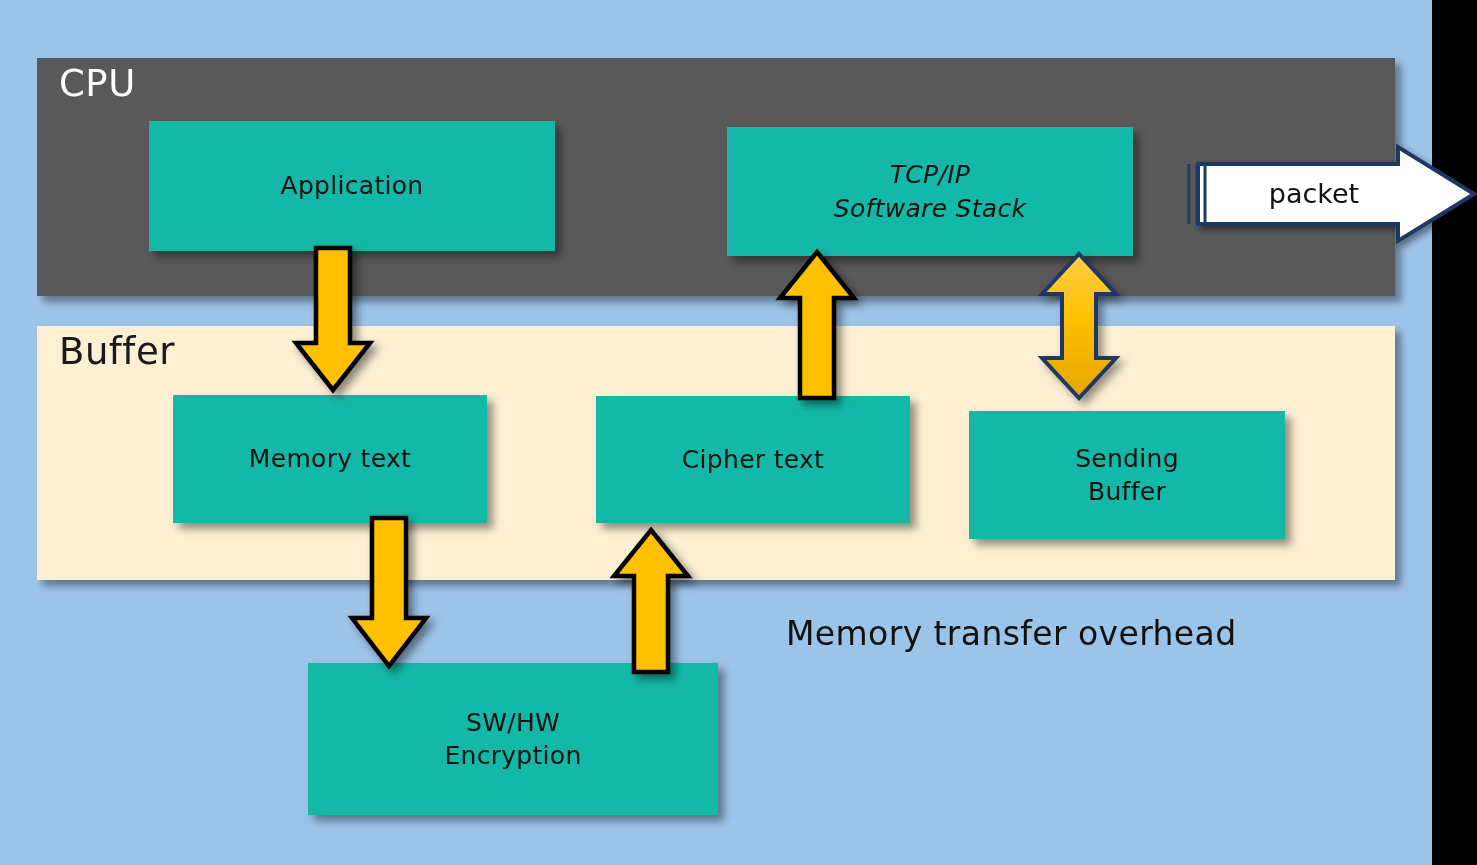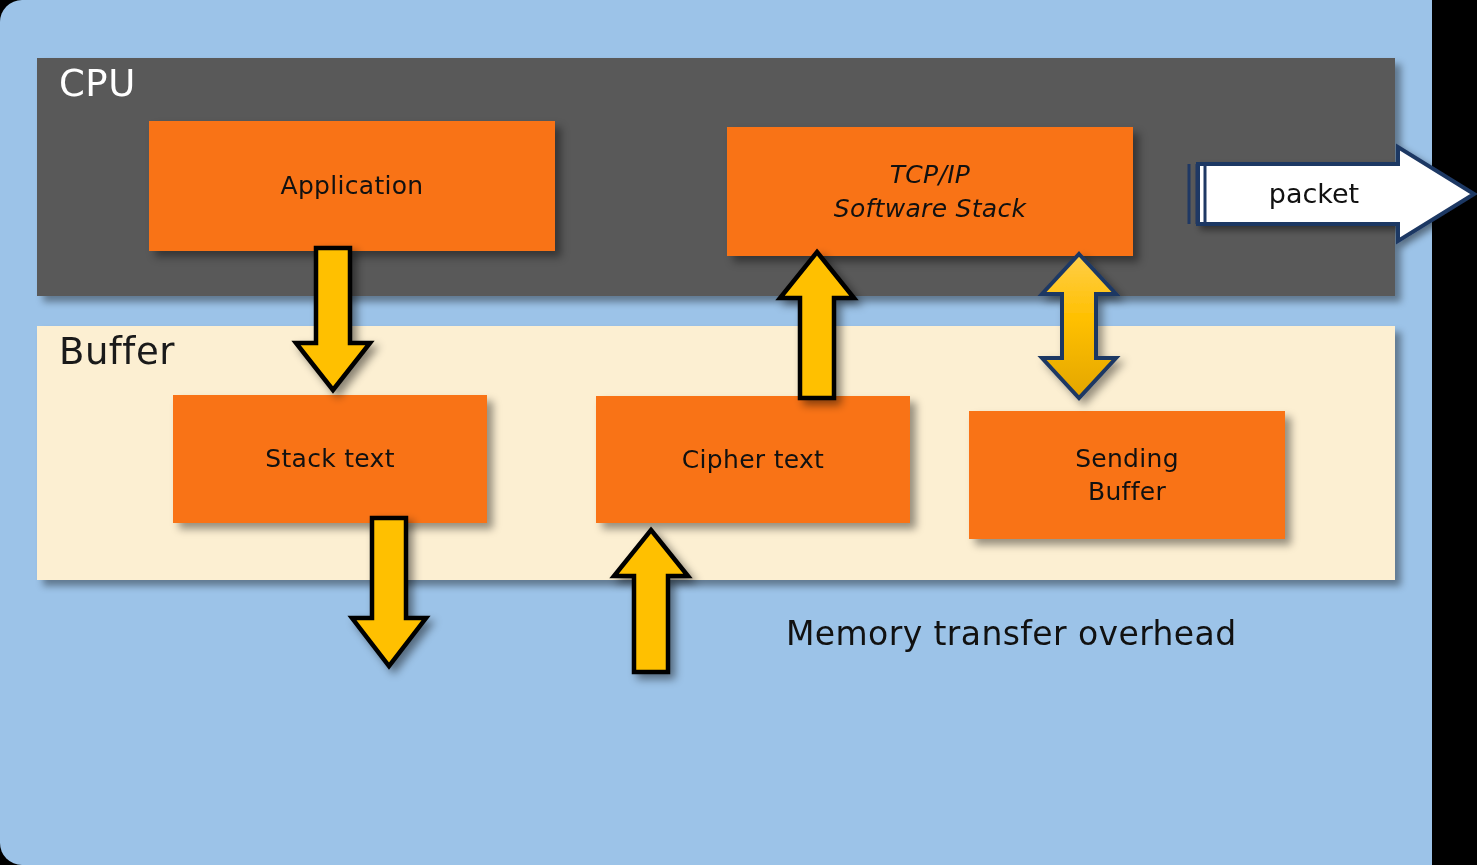--- a/index.html
+++ b/index.html
@@ -7,21 +7,20 @@
     padding: 0;
     background: #000000;
   }
   #stage {
     position: relative;
     width: 1477px;
     height: 865px;
     overflow: hidden;
     background: #000000;
     font-family: "DejaVu Sans", sans-serif;
-    border-radius: 22px;
   }
   
   #bg-plate {
     position: absolute;
     left: 0; top: 0;
     width: 1432px;
     height: 865px;
     background: #9CC3E8;
   }
   
@@ -48,21 +47,21 @@
     line-height: 1.1;
     letter-spacing: 0.5px;
     white-space: nowrap;
   }
   #cpu-label { color: #FFFFFF; }
   #memory-label { color: #1A1A1A; }
 
   
   .wbox {
     position: absolute;
-    background: #f97316;
+    background: #14b8a6;
     box-sizing: border-box;
     display: flex;
     align-items: center;
     justify-content: center;
     text-align: center;
     color: #111111;
     box-shadow: 6px 6px 8px rgba(0,0,0,0.40);
     z-index: 6;
   }
   .wbox .lbl {
@@ -120,32 +119,36 @@
   <div class="wbox" id="box-application">
     <span class="lbl">Application</span>
   </div>
 
   <div class="wbox" id="box-tcpip">
     <span class="lbl">TCP/IP
 Software Stack</span>
   </div>
 
   <div class="wbox" id="box-plaintext">
-    <span class="lbl">Stack text</span>
+    <span class="lbl">Memory text</span>
   </div>
 
   <div class="wbox" id="box-ciphertext">
     <span class="lbl">Cipher text</span>
   </div>
 
   <div class="wbox" id="box-sendbuffer">
     <span class="lbl">Sending
 Buffer</span>
   </div>
 
+  <div class="wbox" id="box-encryption">
+    <span class="lbl">SW/HW
+Encryption</span>
+  </div>
 
   <div id="overhead-caption">Memory transfer overhead</div>
 
   <svg class="arrow-svg" id="arrow-app-to-plain" width="92" height="146" viewBox="0 0 92 146">
     <defs>
       <filter id="shDown1" x="-40%" y="-20%" width="190%" height="170%">
         <feDropShadow dx="5" dy="5" stdDeviation="4" flood-color="#000000" flood-opacity="0.45"></feDropShadow>
       </filter>
     </defs>
     <polygon points="28,0 62,0 62,95 82,95 45,142 8,95 28,95" fill="#FFC000" stroke="#000000" stroke-width="4.5" stroke-linejoin="miter" filter="url(#shDown1)"></polygon>

